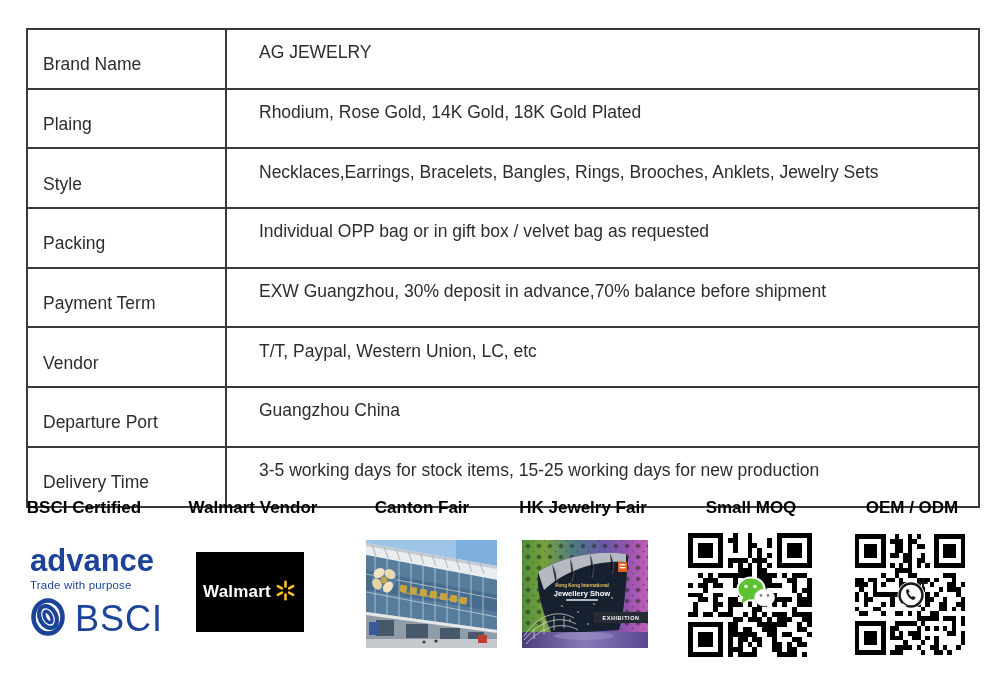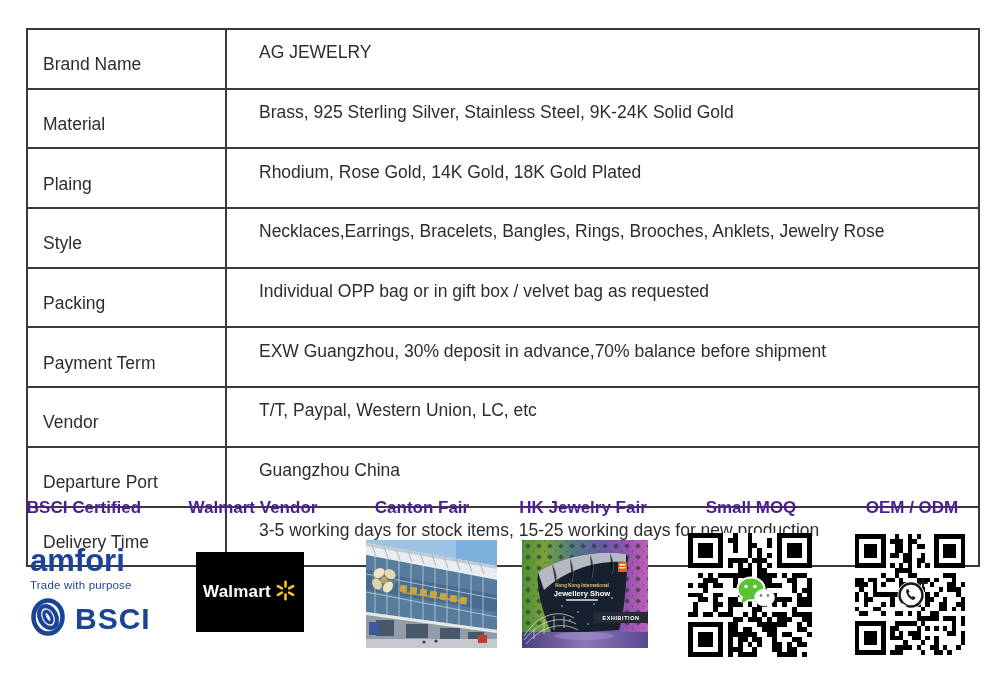--- a/index.html
+++ b/index.html
@@ -8,28 +8,28 @@
 
   
   table.spec{position:absolute;left:26px;top:28px;width:954px;border-collapse:collapse;table-layout:fixed;}
   table.spec td{border:2px solid #3a3a3a;height:45.7px;font-size:17.5px;color:#2d2d2d;
                 vertical-align:middle;white-space:nowrap;overflow:hidden;}
   td.lbl{width:182px;padding:12px 0 0 15px;border-radius:8px;}
   td.val{padding:0 0 12px 32px;}
 
   
   .badge-label{position:absolute;top:497px;height:22px;font-size:17px;font-weight:bold;
-               color:#4c1d95;text-align:center;line-height:22px;white-space:nowrap;}
+               color:#000000;text-align:center;line-height:22px;white-space:nowrap;}
 
   
   .amfori{position:absolute;left:30px;top:546px;width:130px;color:#1b4398;}
   .amfori-word{font-size:31px;font-weight:bold;letter-spacing:0px;line-height:30px;}
   .amfori-tag{font-size:11.5px;font-weight:normal;letter-spacing:.2px;margin-top:3px;}
   .amfori-bsci{display:flex;align-items:center;gap:9px;margin-top:7px;}
-  .amfori-bsci .bsci-txt{font-size:30px;letter-spacing:1px;font-weight:bold;}
+  .amfori-bsci .bsci-txt{font-size:36px;letter-spacing:1px;font-weight:normal;}
 
   
   .walmart-box{position:absolute;left:196px;top:552px;width:108px;height:80px;background:#000000;
                display:flex;align-items:center;justify-content:center;gap:3px;}
   .walmart-word{color:#fff;font-size:17px;font-weight:bold;letter-spacing:.2px;}
 
   
   .photo{position:absolute;display:block;border-radius:21px;}
   .qr{position:absolute;background:#fff;}
   .qr svg{display:block;width:100%;height:100%;}
@@ -40,30 +40,26 @@
 
 <div class="page">
 
   <table class="spec">
     <tbody>
       <tr>
         <td class="lbl">Brand Name</td>
         <td class="val">AG JEWELRY</td>
       </tr>
       <tr>
-        <td class="lbl">Material</td>
-        <td class="val">Brass, 925 Sterling Silver, Stainless Steel, 9K-24K Solid Gold</td>
-      </tr>
-      <tr>
         <td class="lbl">Plaing</td>
         <td class="val">Rhodium, Rose Gold, 14K Gold, 18K Gold Plated</td>
       </tr>
       <tr>
         <td class="lbl">Style</td>
-        <td class="val">Necklaces,Earrings, Bracelets, Bangles, Rings, Brooches, Anklets, Jewelry Rose</td>
+        <td class="val">Necklaces,Earrings, Bracelets, Bangles, Rings, Brooches, Anklets, Jewelry Sets</td>
       </tr>
       <tr>
         <td class="lbl">Packing</td>
         <td class="val">Individual OPP bag or in gift box / velvet bag as requested</td>
       </tr>
       <tr>
         <td class="lbl">Payment Term</td>
         <td class="val">EXW Guangzhou, 30% deposit in advance,70% balance before shipment</td>
       </tr>
       <tr>
@@ -82,21 +78,21 @@
   </table>
 
   <div class="badge-label" style="left:18px;width:132px;">BSCI Certified</div>
   <div class="badge-label" style="left:187px;width:132px;">Walmart Vendor</div>
   <div class="badge-label" style="left:356px;width:132px;">Canton Fair</div>
   <div class="badge-label" style="left:517px;width:132px;">HK Jewelry Fair</div>
   <div class="badge-label" style="left:685px;width:132px;">Small MOQ</div>
   <div class="badge-label" style="left:846px;width:132px;">OEM / ODM</div>
 
   <div class="amfori">
-    <div class="amfori-word">amfori</div>
+    <div class="amfori-word">advance</div>
     <div class="amfori-tag">Trade with purpose</div>
     <div class="amfori-bsci">
       <span>
         <svg width="36" height="38" viewBox="0 0 36 38">
           <g fill="none" stroke="#1b4398">
             <ellipse cx="18" cy="19" rx="14.5" ry="16.5" stroke-width="4.6"></ellipse>
             <ellipse cx="18" cy="19" rx="8.2" ry="11.5" stroke-width="4.2" transform="rotate(-27 18 19)"></ellipse>
             <ellipse cx="18" cy="19" rx="3.2" ry="6.2" stroke-width="3.4" transform="rotate(-27 18 19)"></ellipse>
           </g>
         </svg>

